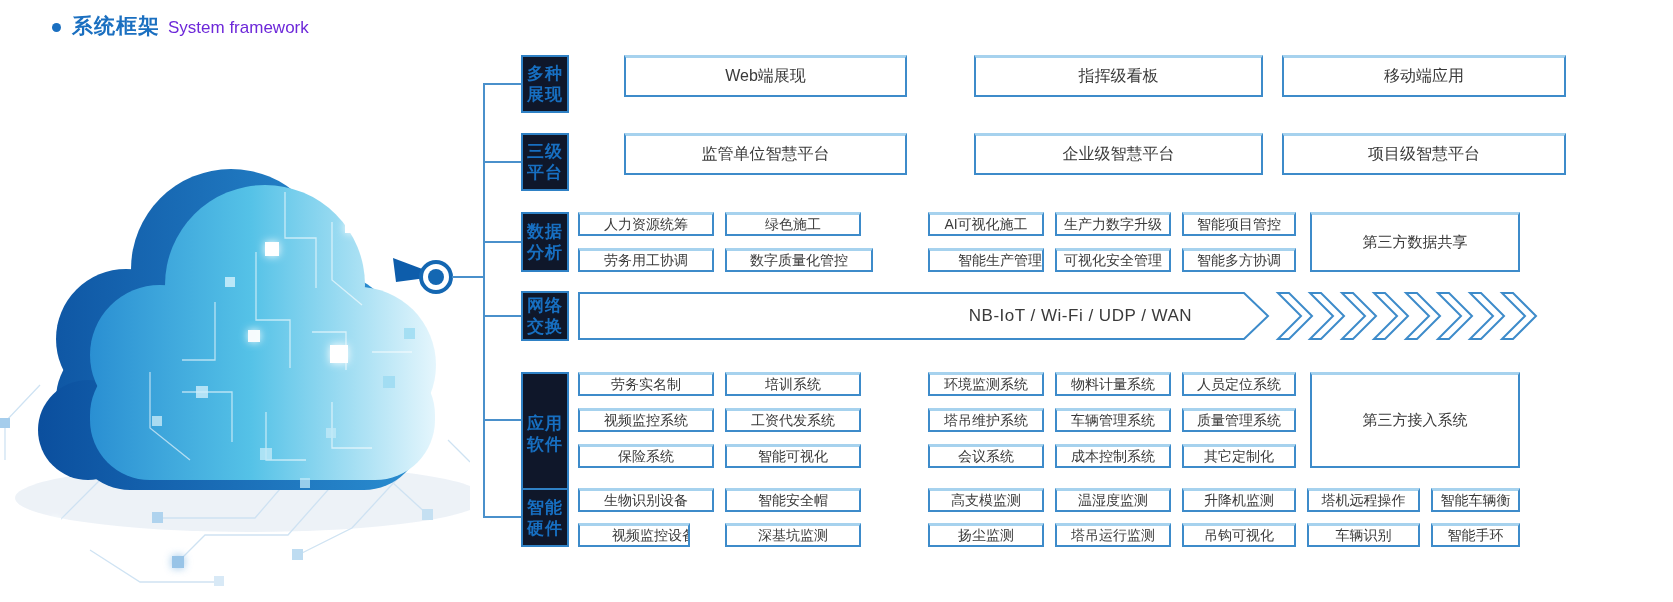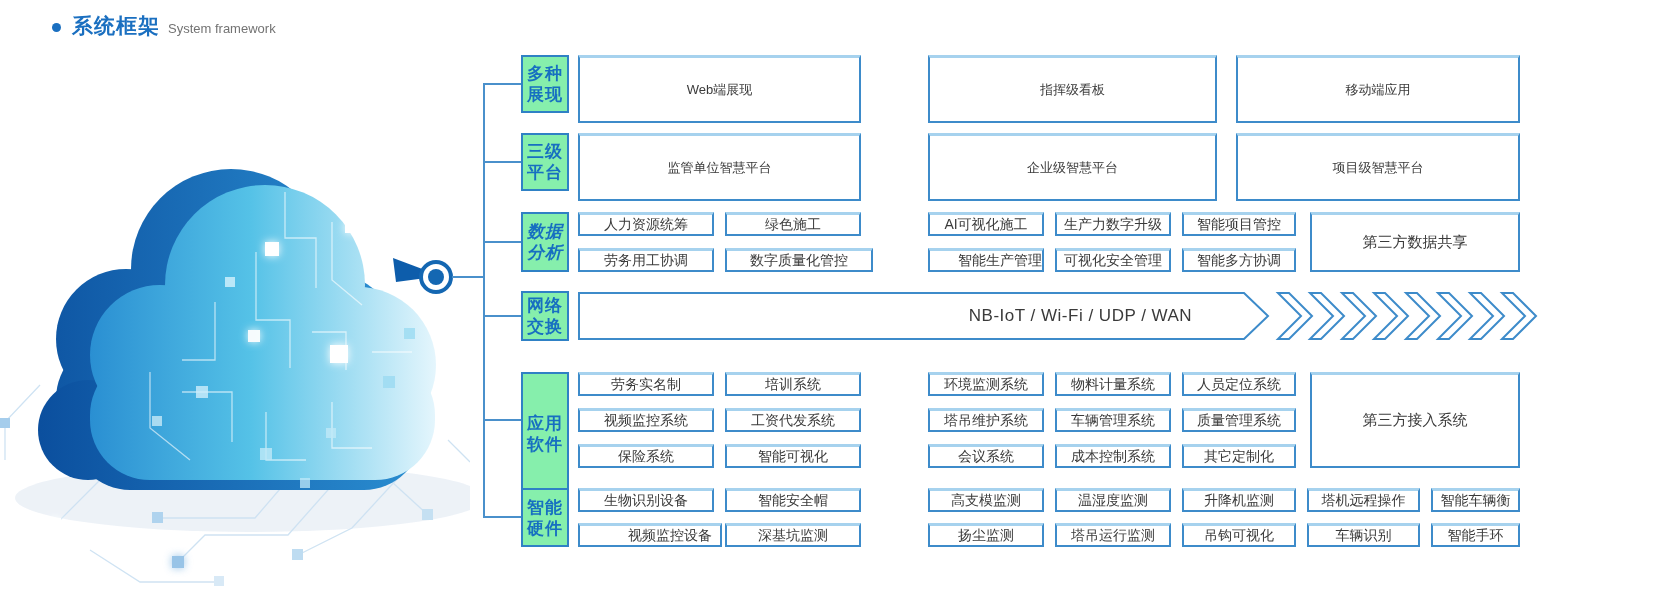--- a/index.html
+++ b/index.html
@@ -3,41 +3,41 @@
 <meta charset="utf-8">
 <style>
   html,body{margin:0;padding:0;background:#fff;}
   body{font-family:"Liberation Sans","DejaVu Sans",sans-serif;}
   #stage{position:relative;width:1673px;height:602px;background:#fff;overflow:hidden;}
 
   
   .title-wrap{position:absolute;left:52px;top:12px;display:flex;align-items:baseline;}
   .title-dot{width:9px;height:9px;border-radius:50%;background:#1a6fc0;align-self:center;margin-right:11px;margin-top:2px;}
   .title-zh{font-size:21px;font-weight:bold;color:#1a6fc0;letter-spacing:1px;}
-  .title-en{font-size:13px;color:#737373;margin-left:8px;}
+  .title-en{font-size:17px;color:#6d28d9;margin-left:8px;}
 
   
   .vline,.hline{position:absolute;background:#4a90cb;}
   .vline{width:2px;}
   .hline{height:2px;}
 
   
   .node-outer{position:absolute;left:419px;top:260px;width:34px;height:34px;border-radius:50%;
     border:4px solid #1467b2;background:#fff;box-sizing:border-box;display:flex;align-items:center;justify-content:center;}
   .node-inner{width:16px;height:16px;border-radius:50%;background:#1467b2;}
 
   
-  .labelbox{position:absolute;left:521px;width:48px;box-sizing:border-box;background:#86efac;
+  .labelbox{position:absolute;left:521px;width:48px;box-sizing:border-box;background:#0f172a;
     border:2px solid #2f81c5;display:flex;flex-direction:column;align-items:center;justify-content:center;
     color:#176fc1;font-weight:bold;font-size:17px;line-height:21px;letter-spacing:1px;}
 
   
   .bx{position:absolute;box-sizing:border-box;background:#fff;border:2px solid #3d8bca;border-top:3px solid #a6d2ee;
     display:flex;align-items:center;justify-content:center;color:#3a3a3a;white-space:nowrap;overflow:hidden;}
-  .bx.lg{font-size:13px;height:68px;}
+  .bx.lg{font-size:16px;height:42px;margin-left:46px;}
   .bx.sm{font-size:14px;height:24px;}
   .bx.md{font-size:15px;font-family:Liberation Serif, serif;}
 
   .net-text{position:absolute;height:50px;line-height:50px;text-align:center;font-size:17px;color:#3a3a3a;letter-spacing:.5px;}
 </style>
 </head>
 <body>
 
 <div id="stage">
 
@@ -148,21 +148,21 @@
   <div class="hline" style="left:483px;top:516px;width:40px;"></div>
 
   <div class="labelbox" style="top:55px;height:58px;">
     <span>多种</span>
     <span>展现</span>
   </div>
   <div class="labelbox" style="top:133px;height:58px;">
     <span>三级</span>
     <span>平台</span>
   </div>
-  <div class="labelbox" style="top:212px;height:60px;font-style:italic;">
+  <div class="labelbox" style="top:212px;height:60px;">
     <span>数据</span>
     <span>分析</span>
   </div>
   <div class="labelbox" style="top:291px;height:50px;">
     <span>网络</span>
     <span>交换</span>
   </div>
   <div class="labelbox" style="top:372px;height:124px;">
     <span>应用</span>
     <span>软件</span>
@@ -223,21 +223,21 @@
   <div class="bx sm" style="left:1055px;top:408px;width:116px;">车辆管理系统</div>
   <div class="bx sm" style="left:1182px;top:408px;width:114px;">质量管理系统</div>
   <div class="bx sm" style="left:928px;top:444px;width:116px;">会议系统</div>
   <div class="bx sm" style="left:1055px;top:444px;width:116px;">成本控制系统</div>
   <div class="bx sm" style="left:1182px;top:444px;width:114px;">其它定制化</div>
 
   <div class="bx md" style="left:1310px;top:372px;width:210px;height:96px;">第三方接入系统</div>
 
   <div class="bx sm" style="left:578px;top:488px;width:136px;">生物识别设备</div>
   <div class="bx sm" style="left:725px;top:488px;width:136px;">智能安全帽</div>
-  <div class="bx sm" style="left:578px;top:523px;width:144px;padding-left:40px;">视频监控设备</div>
+  <div class="bx sm" style="left:578px;top:523px;width:112px;padding-left:40px;">视频监控设备</div>
   <div class="bx sm" style="left:725px;top:523px;width:136px;">深基坑监测</div>
 
   <div class="bx sm" style="left:928px;top:488px;width:116px;">高支模监测</div>
   <div class="bx sm" style="left:1055px;top:488px;width:116px;">温湿度监测</div>
   <div class="bx sm" style="left:1182px;top:488px;width:114px;">升降机监测</div>
   <div class="bx sm" style="left:1307px;top:488px;width:113px;">塔机远程操作</div>
   <div class="bx sm" style="left:1431px;top:488px;width:89px;">智能车辆衡</div>
   <div class="bx sm" style="left:928px;top:523px;width:116px;">扬尘监测</div>
   <div class="bx sm" style="left:1055px;top:523px;width:116px;">塔吊运行监测</div>
   <div class="bx sm" style="left:1182px;top:523px;width:114px;">吊钩可视化</div>

